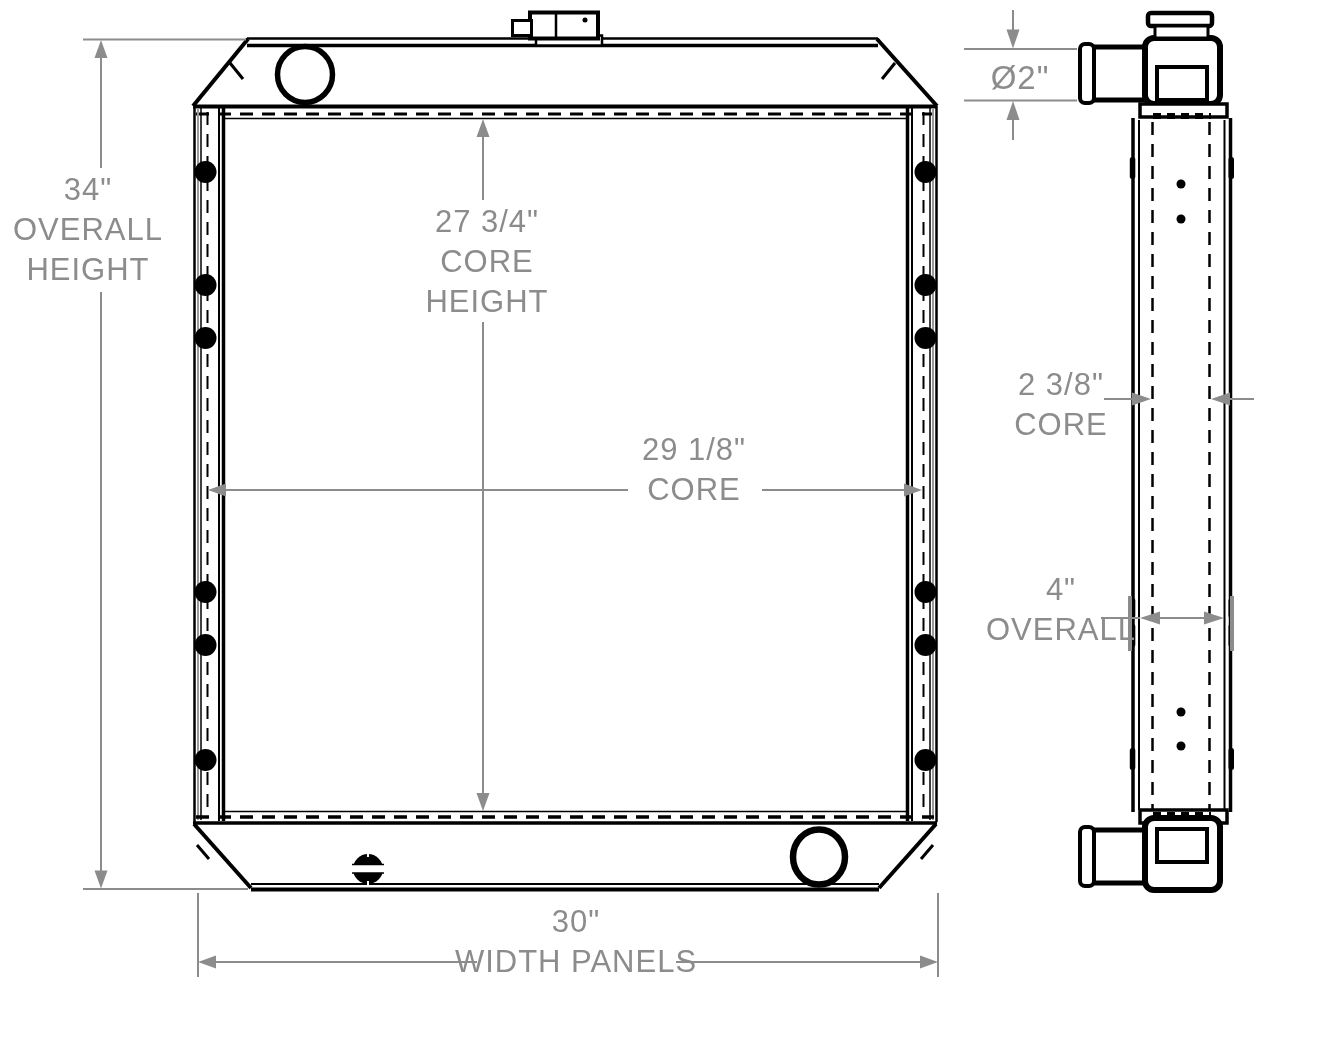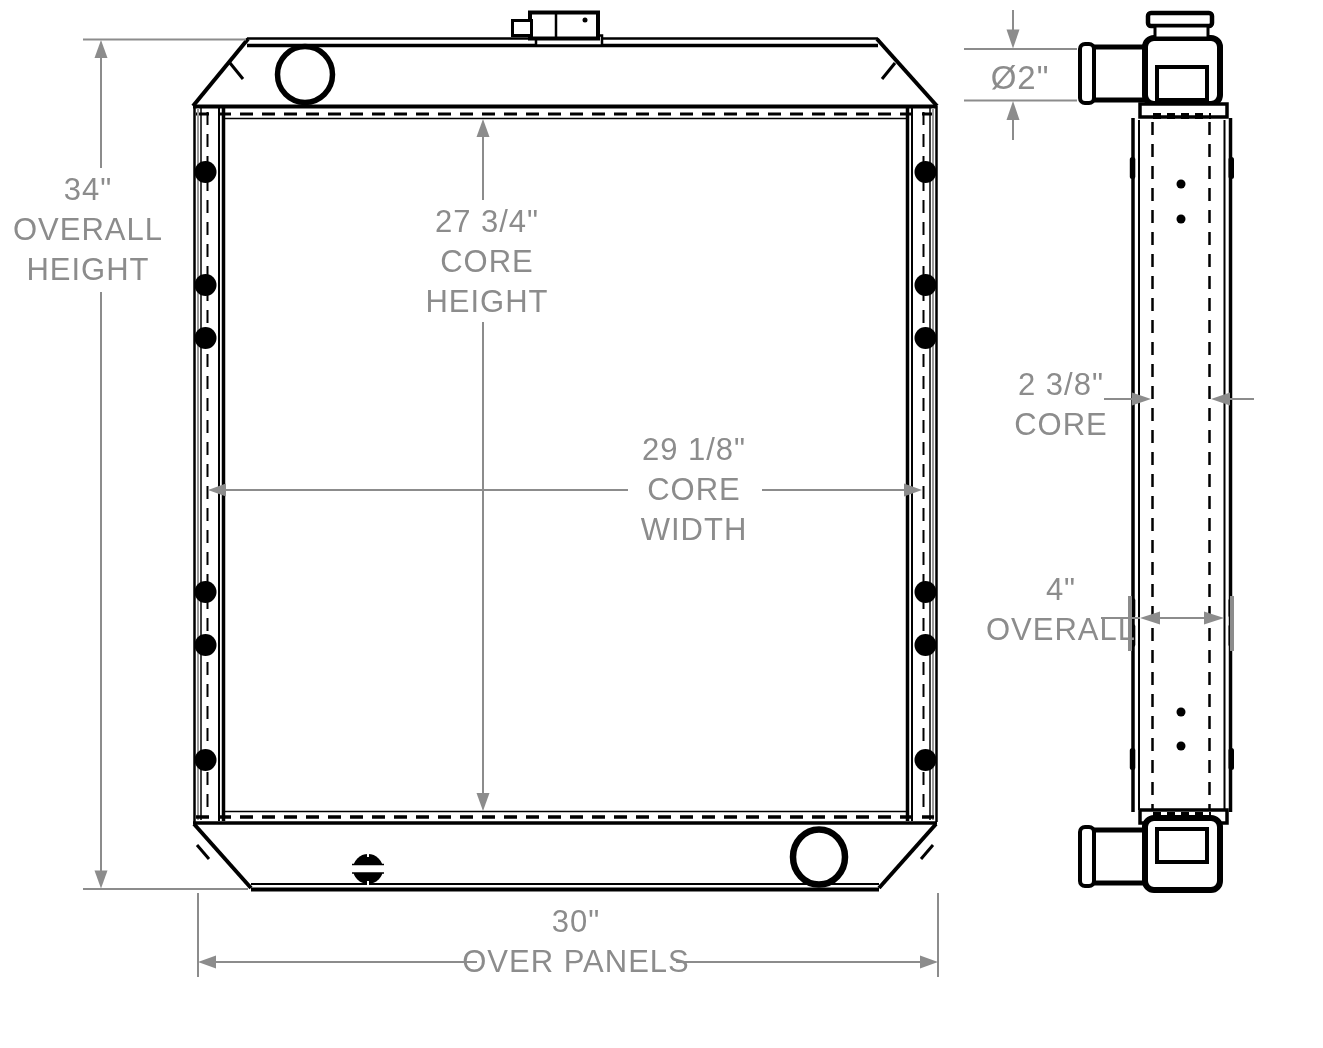--- a/index.html
+++ b/index.html
@@ -216,26 +216,25 @@
 
   <div class="dim-label" style="left:397px;top:202px;width:180px;">
     <span>27 3/4"</span>
     <span>CORE</span>
     <span>HEIGHT</span>
   </div>
 
   <div class="dim-label" style="left:604px;top:430px;width:180px;">
     <span>29 1/8"</span>
     <span>CORE</span>
-    <span>WIDTH</span>
   </div>
 
   <div class="dim-label" style="left:426px;top:902px;width:300px;">
     <span>30"</span>
-    <span>OVER PANELS</span>
+    <span>WIDTH PANELS</span>
   </div>
 
   <div class="dim-label" style="left:984px;top:58px;width:72px;font-size:33px;">
     <span>Ø2"</span>
   </div>
 
   <div class="dim-label" style="left:986px;top:365px;width:150px;">
     <span>2 3/8"</span>
     <span>CORE</span>
   </div>

